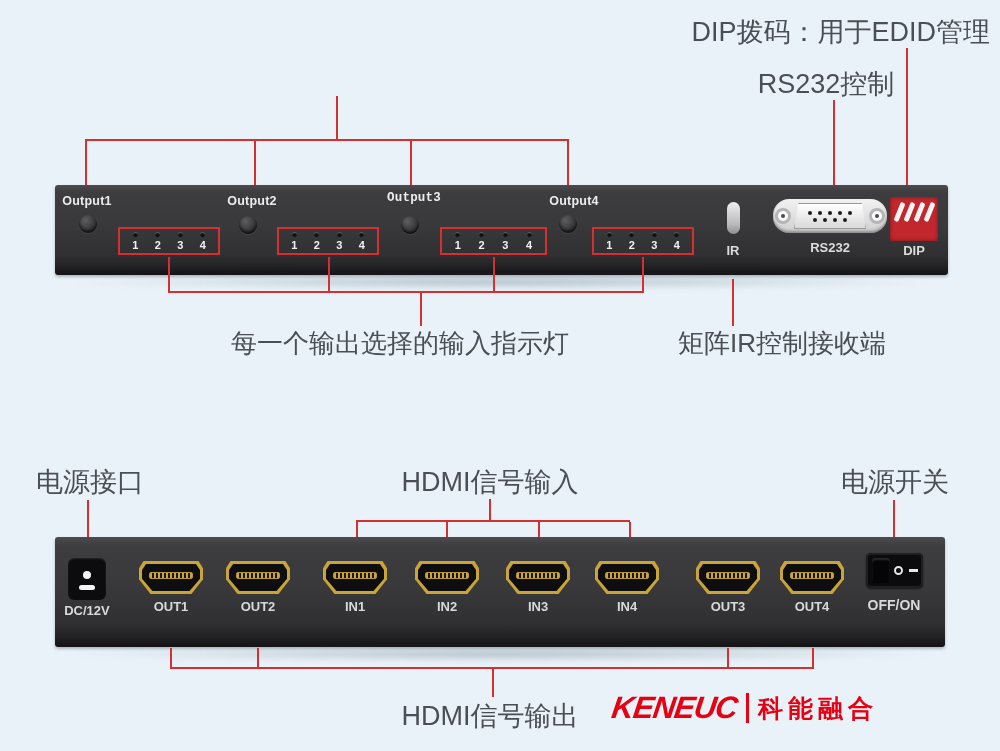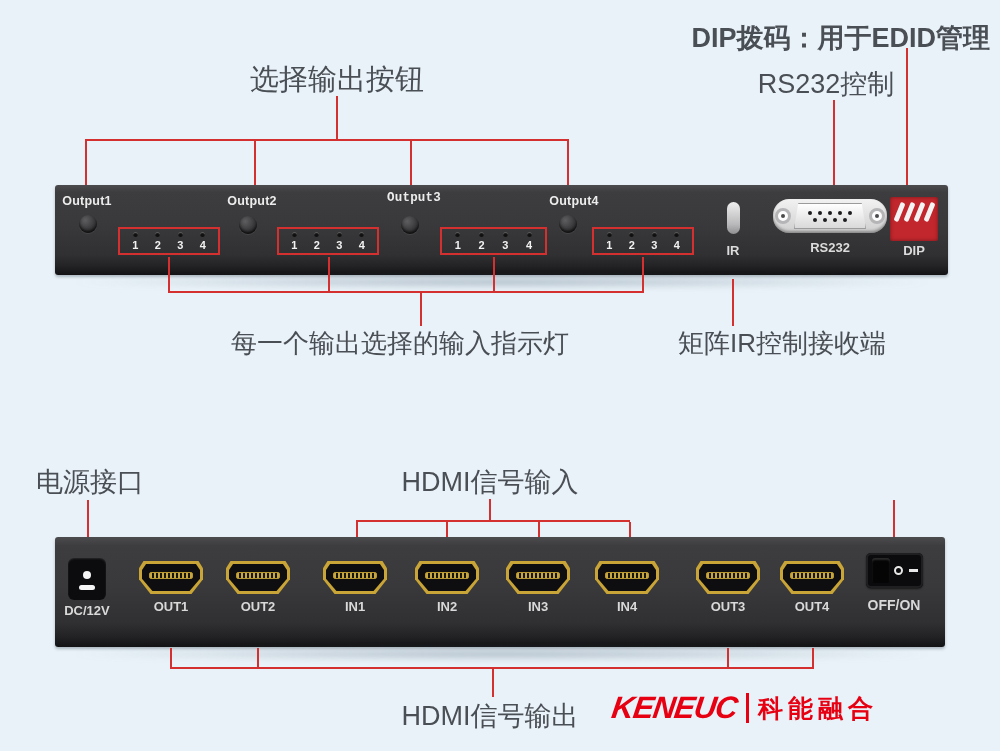--- a/index.html
+++ b/index.html
@@ -82,23 +82,22 @@
   .logo .brand{color:var(--logo-red);font-size:31px;font-weight:900;font-style:italic;
     letter-spacing:-1px;transform:skewX(-8deg);}
   .logo .bar{width:3px;height:30px;background:var(--logo-red);}
   .logo .cn{color:var(--logo-red);font-size:25px;font-weight:900;letter-spacing:5px;}
 </style>
 </head>
 <body>
 
 <div class="canvas">
 
-  <div class="ann" style="left:630px;top:20px;width:360px;font-size:27px;text-align:right;font-weight:bold;">DIP拨码：用于EDID管理</div>
+  <div class="ann" style="left:630px;top:14px;width:360px;font-size:27px;text-align:right;">DIP拨码：用于EDID管理</div>
   <div class="ann" style="left:716px;top:66px;width:220px;font-size:27px;">RS232控制</div>
-  <div class="ann" style="left:177px;top:60px;width:320px;font-size:29px;">选择输出按钮</div>
 
   <i class="vl" style="left:336px;top:96px;height:43px;"></i>
   <i class="hl" style="left:85px;top:139px;width:484px;"></i>
   <i class="vl" style="left:85px;top:141px;height:54px;"></i>
   <i class="vl" style="left:254px;top:141px;height:54px;"></i>
   <i class="vl" style="left:410px;top:141px;height:54px;"></i>
   <i class="vl" style="left:567px;top:141px;height:54px;"></i>
   <i class="vl" style="left:833px;top:100px;height:97px;"></i>
   <i class="vl" style="left:906px;top:48px;height:147px;"></i>
 
@@ -228,20 +227,21 @@
   <i class="vl" style="left:642px;top:257px;height:35px;"></i>
   <i class="hl" style="left:168px;top:291px;width:476px;"></i>
   <i class="vl" style="left:420px;top:293px;height:33px;"></i>
   <i class="vl" style="left:732px;top:279px;height:47px;"></i>
 
   <div class="ann" style="left:650px;top:326px;width:264px;font-size:26px;">矩阵IR控制接收端</div>
   <div class="ann" style="left:150px;top:326px;width:500px;font-size:26px;">每一个输出选择的输入指示灯</div>
 
   <div class="ann" style="left:25px;top:464px;width:130px;font-size:27px;">电源接口</div>
   <div class="ann" style="left:340px;top:464px;width:300px;font-size:27px;">HDMI信号输入</div>
+  <div class="ann" style="left:820px;top:464px;width:150px;font-size:27px;">电源开关</div>
 
   <i class="vl" style="left:87px;top:500px;height:52px;"></i>
   <i class="vl" style="left:489px;top:499px;height:22px;"></i>
   <i class="hl" style="left:356px;top:520px;width:274px;"></i>
   <i class="vl" style="left:356px;top:522px;height:36px;"></i>
   <i class="vl" style="left:446px;top:522px;height:36px;"></i>
   <i class="vl" style="left:538px;top:522px;height:36px;"></i>
   <i class="vl" style="left:629px;top:522px;height:36px;"></i>
   <i class="vl" style="left:893px;top:500px;height:53px;"></i>
 

